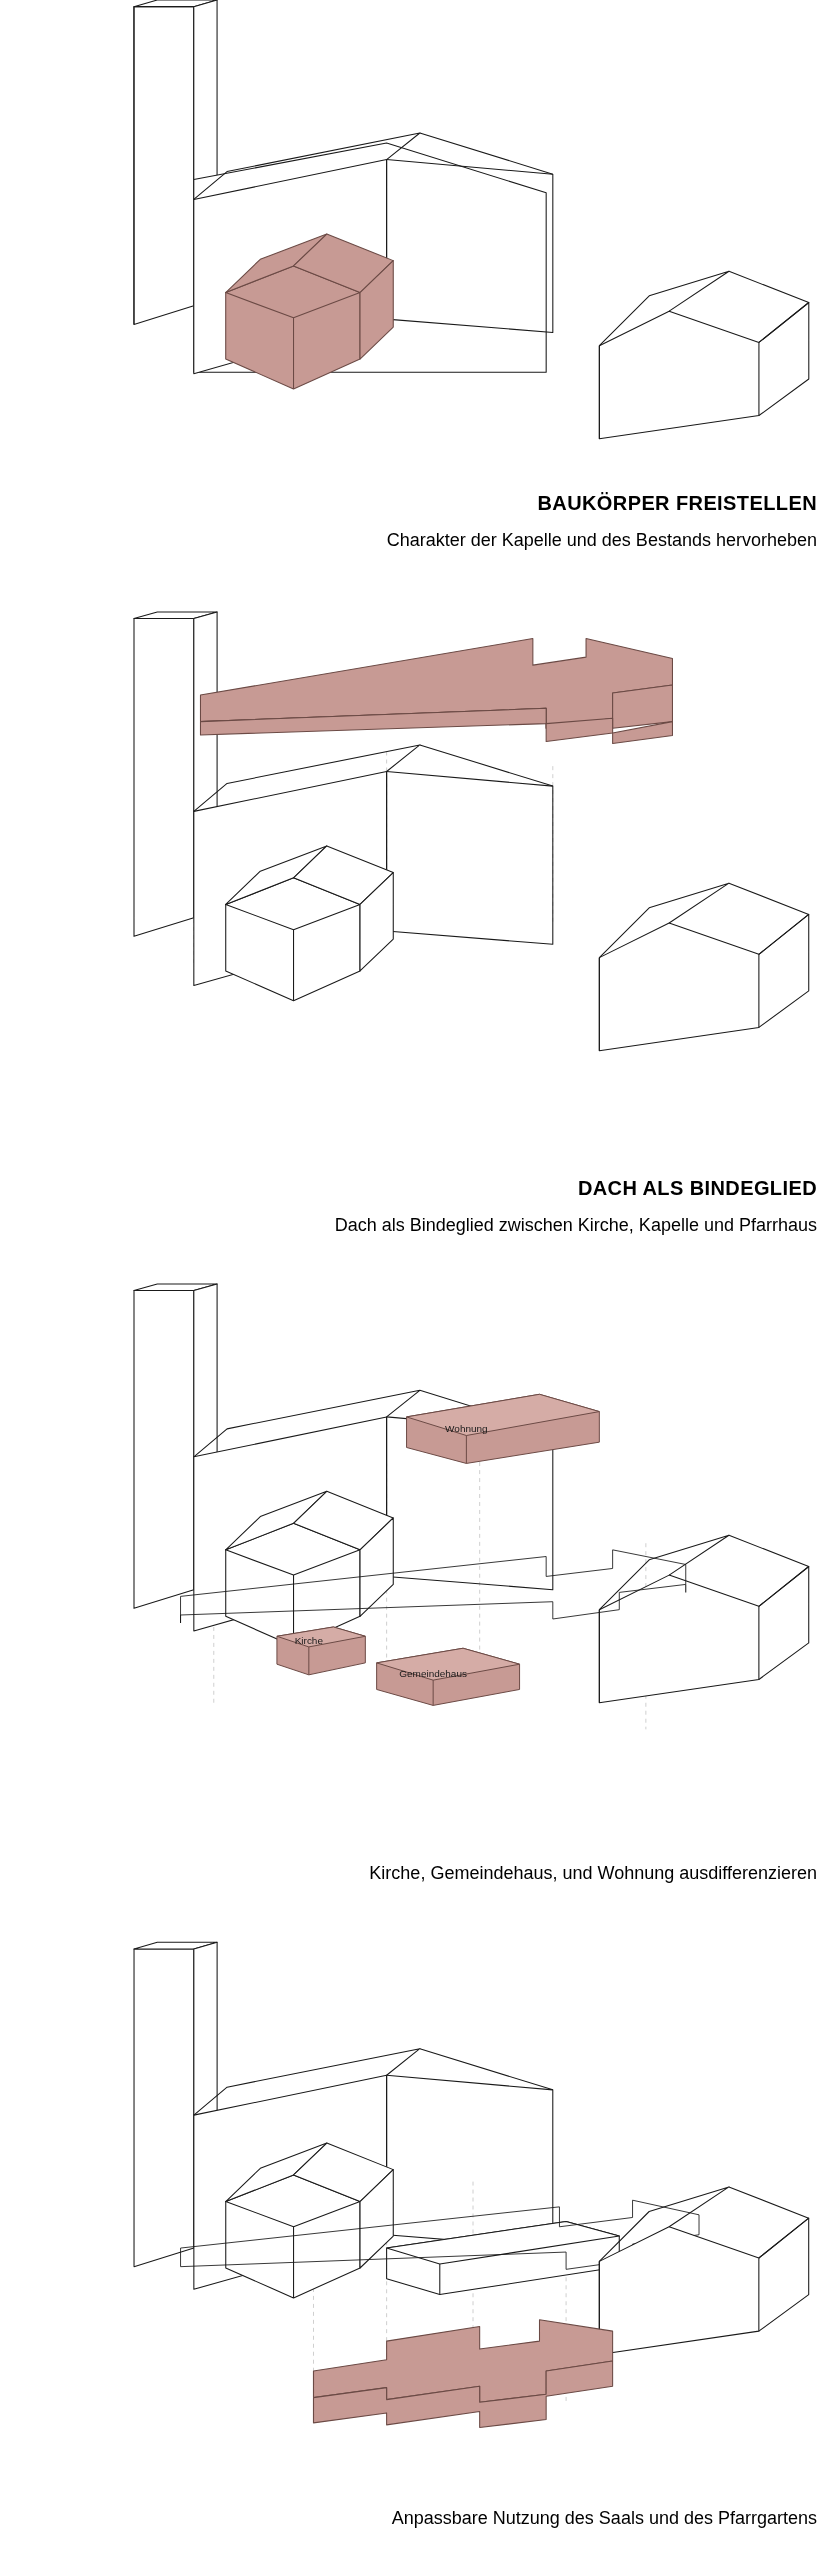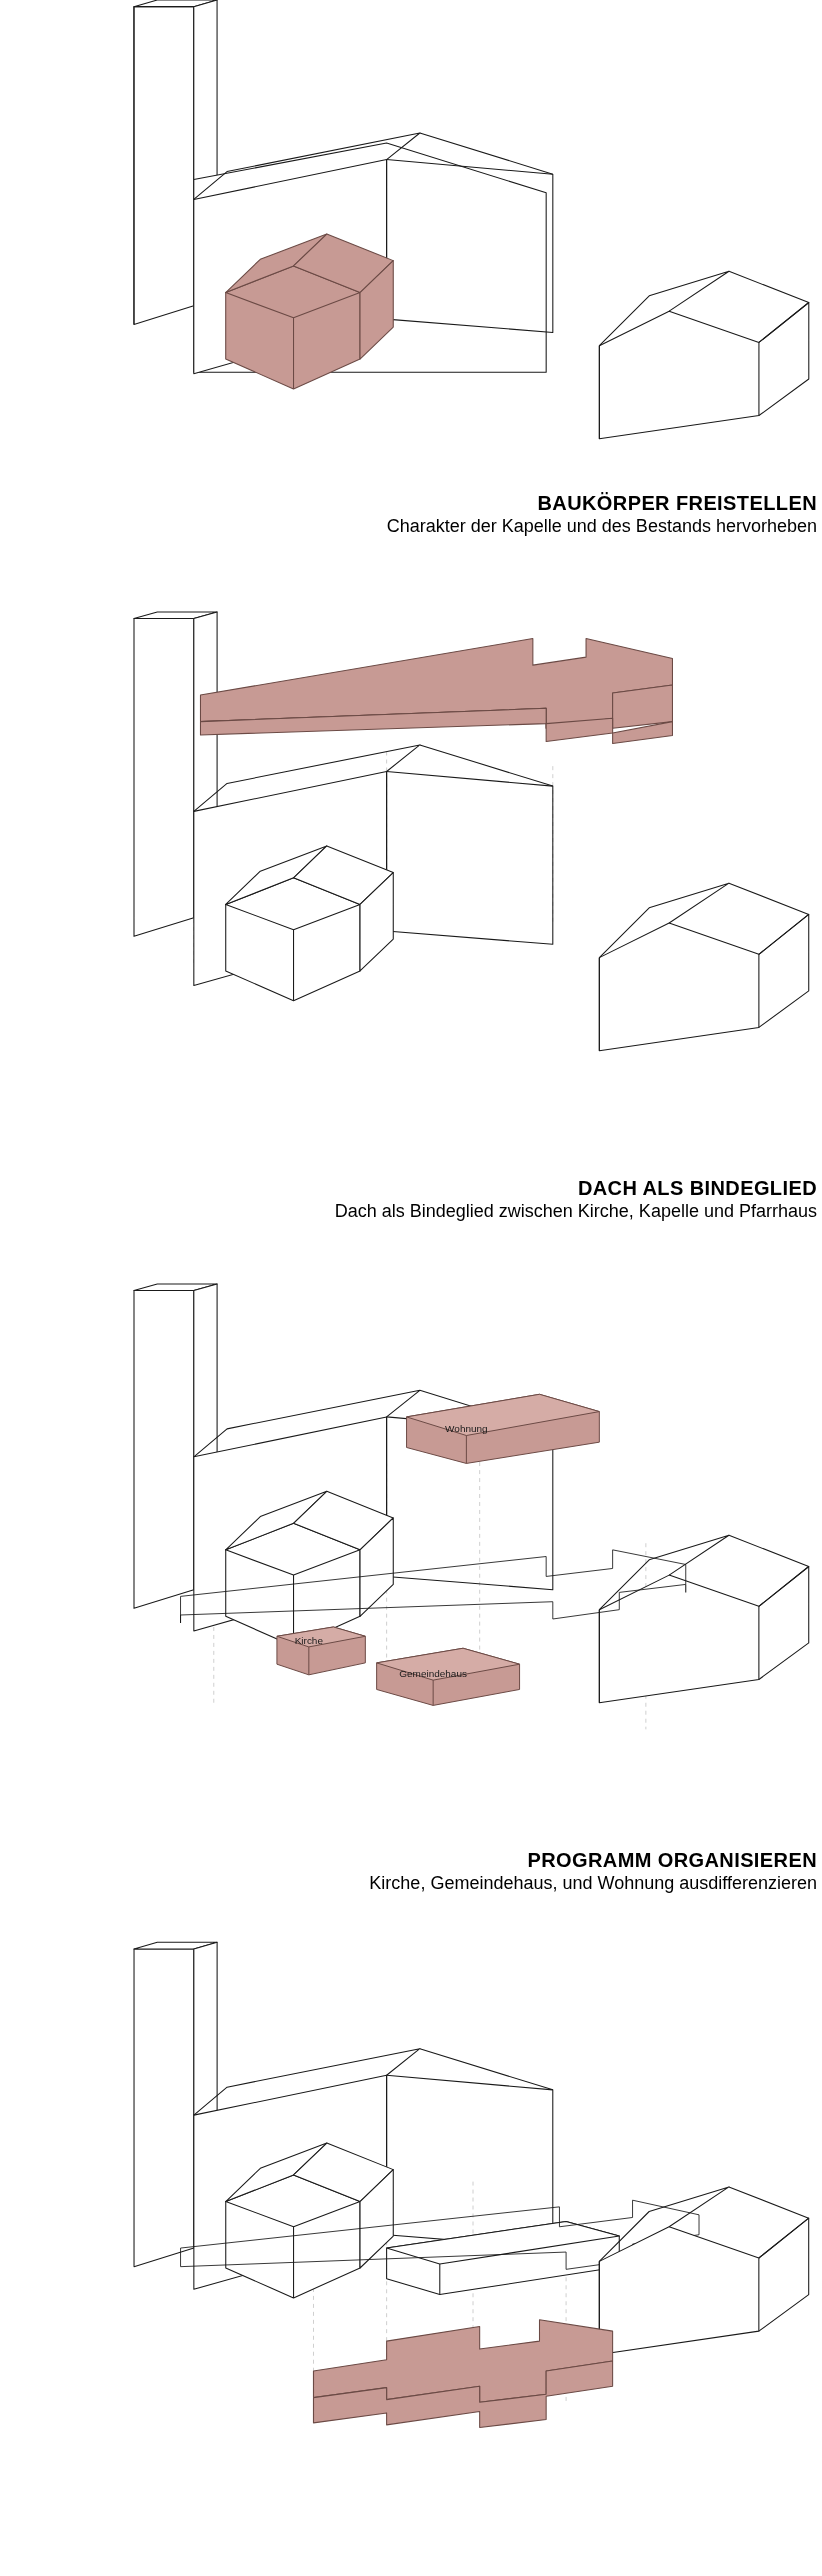--- a/index.html
+++ b/index.html
@@ -39,21 +39,21 @@
   .caption-title {
     font-size: 20px;
     font-weight: bold;
     letter-spacing: 0.4px;
     line-height: 1.18;
   }
   .caption-sub {
     font-size: 18px;
     font-weight: normal;
     line-height: 1.2;
-    margin-top: 0;
+    margin-top: 14px;
   }
   .lbl {
     font-size: 15px;
     font-family: "Liberation Sans", sans-serif;
     fill: #1a1a1a;
   }
 </style>
 </head>
 <body>
 
@@ -211,21 +211,20 @@
 
         <g>
           <polygon points="545,600 675,578 760,602 760,640 630,664 545,640" fill="#c79a94" stroke="#6b4a45" stroke-width="1.5" stroke-linejoin="round"></polygon>
           <polygon points="545,600 675,578 760,602 630,626" fill="#d5aca6" stroke="#6b4a45" stroke-width="1.5" stroke-linejoin="round"></polygon>
           <polyline points="630,626 630,664" fill="none" stroke="#6b4a45" stroke-width="1.5"></polyline>
           <text class="lbl" x="630" y="622" text-anchor="middle">Gemeindehaus</text>
         </g>
       </svg>
     </div>
     <div class="caption">
-      <div class="caption-title">PROGRAMM ORGANISIEREN</div>
       <div class="caption-sub">Kirche, Gemeindehaus, und Wohnung ausdifferenzieren</div>
     </div>
   </div>
 
   <div class="step" style="height:647px;">
     <div class="step-figure">
       <svg width="823" height="565" viewBox="0 0 1237 850" xmlns="http://www.w3.org/2000/svg">
         <g fill="none" stroke="#bdbdbd" stroke-width="1.1" stroke-dasharray="6 6">
           <polyline points="450,420 450,700"></polyline>
           <polyline points="690,380 690,690"></polyline>
@@ -265,17 +264,18 @@
         </g>
 
         <g>
           <polygon points="450,665 560,648 560,620 700,598 700,632 790,620 790,588 900,605 900,650 800,665 800,700 700,712 700,688 560,708 560,690 450,705" fill="#c79a94" stroke="#6b4a45" stroke-width="1.6" stroke-linejoin="round"></polygon>
           <polygon points="450,705 560,690 560,708 700,688 700,712 800,700 800,665 900,650 900,688 800,703 800,738 700,750 700,726 560,746 560,728 450,743" fill="#c79a94" stroke="#6b4a45" stroke-width="1.6" stroke-linejoin="round"></polygon>
           <polygon points="450,665 450,705 450,743 450,705" fill="none" stroke="#6b4a45" stroke-width="1.6"></polygon>
         </g>
       </svg>
     </div>
     <div class="caption">
+      <div class="caption-sub">Anpassbare Nutzung des Saals und des Pfarrgartens</div>
     </div>
   </div>
 
 </div>
 
 
 </body></html>

